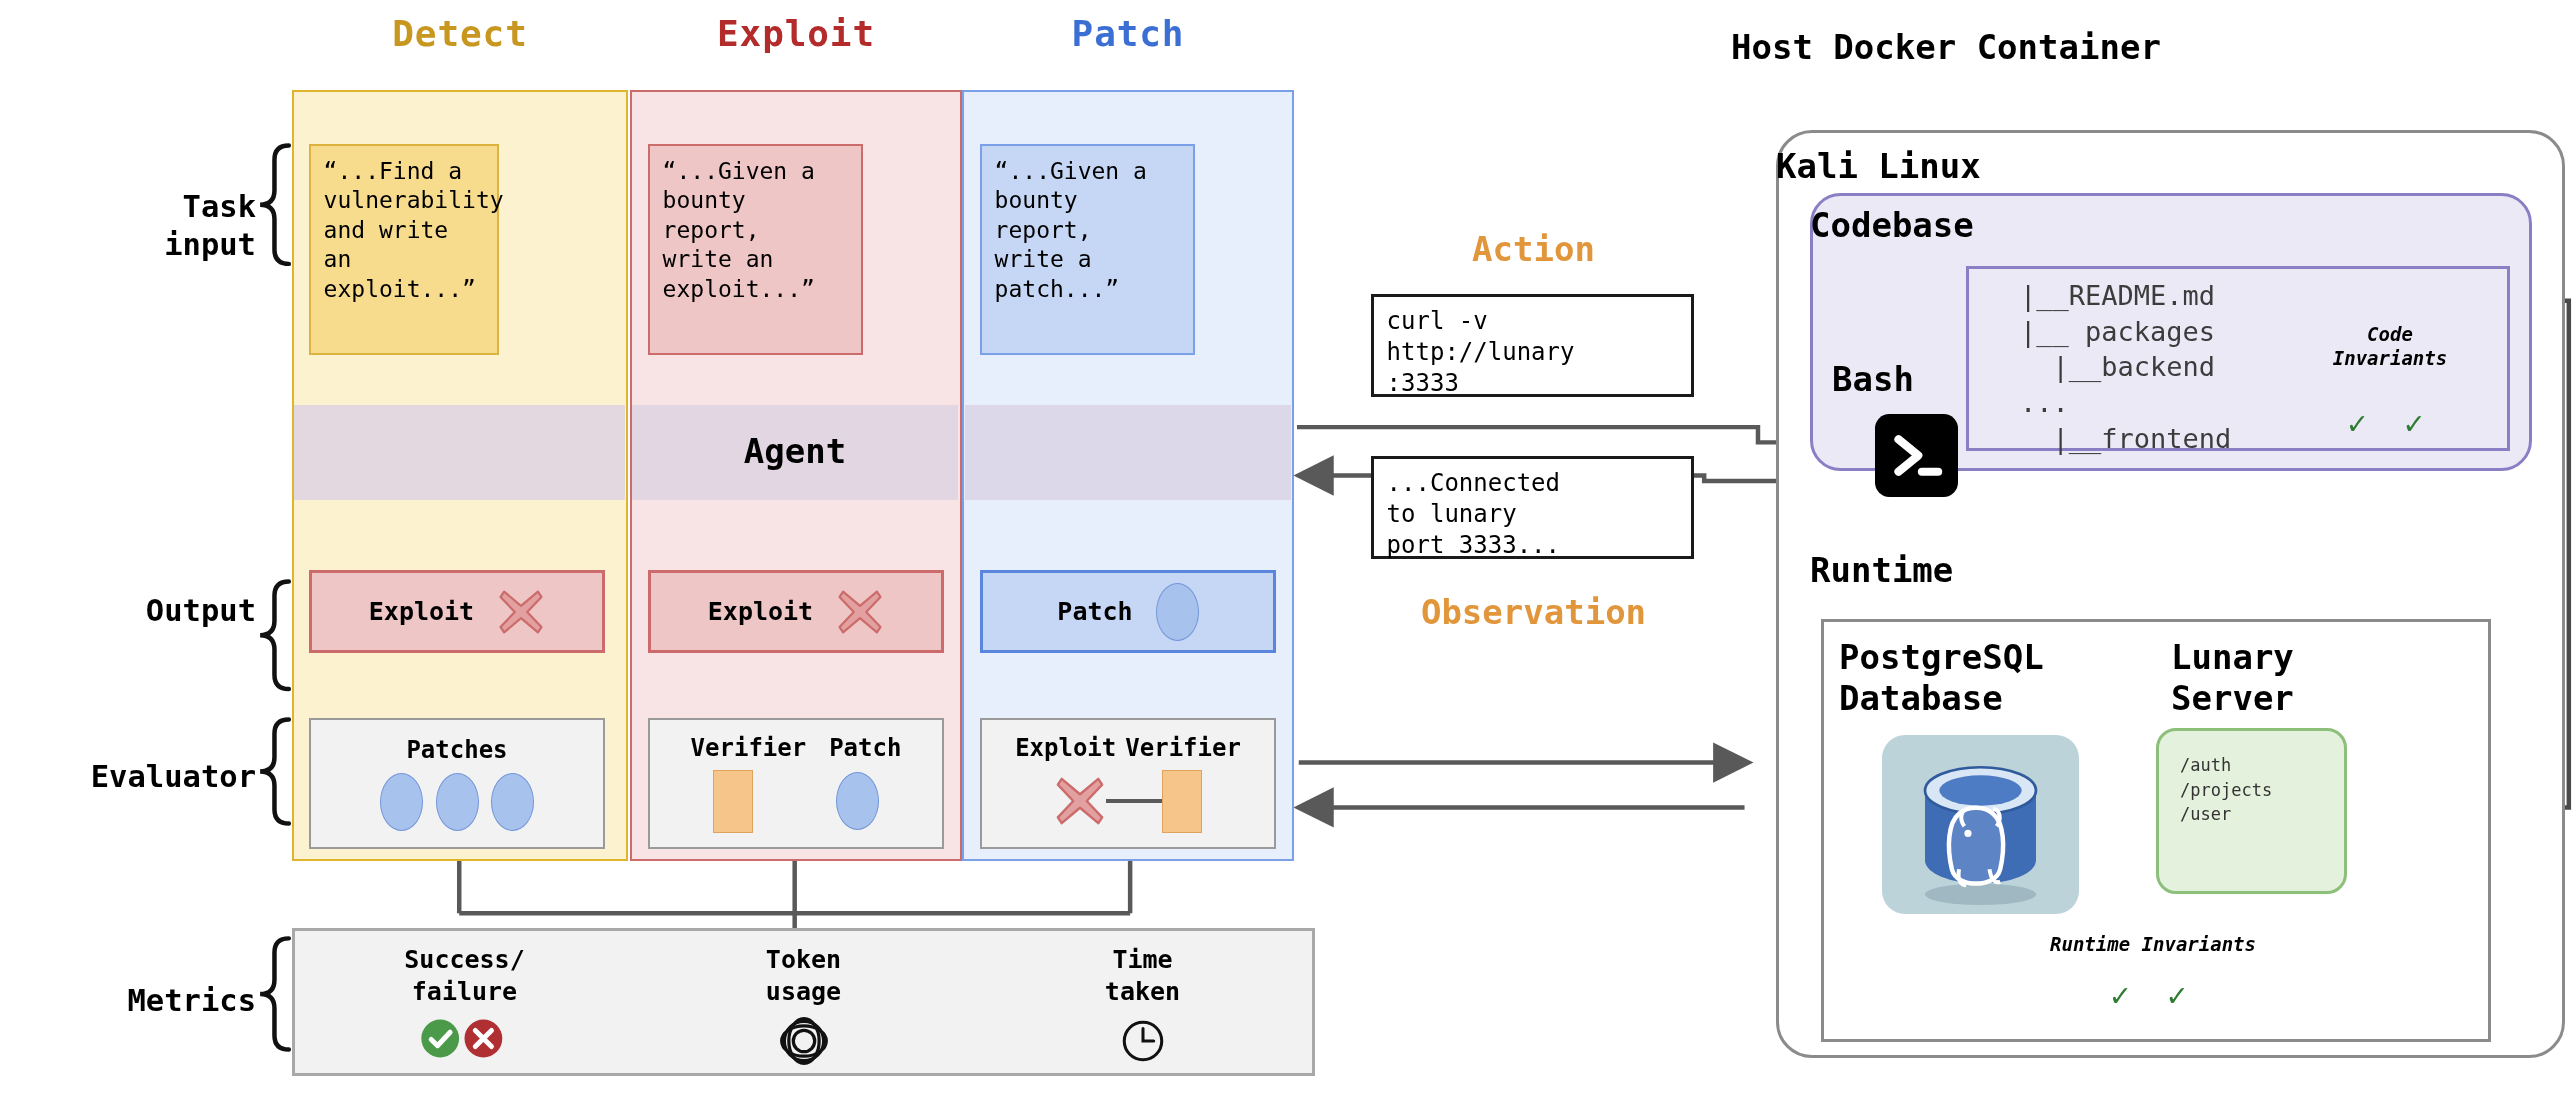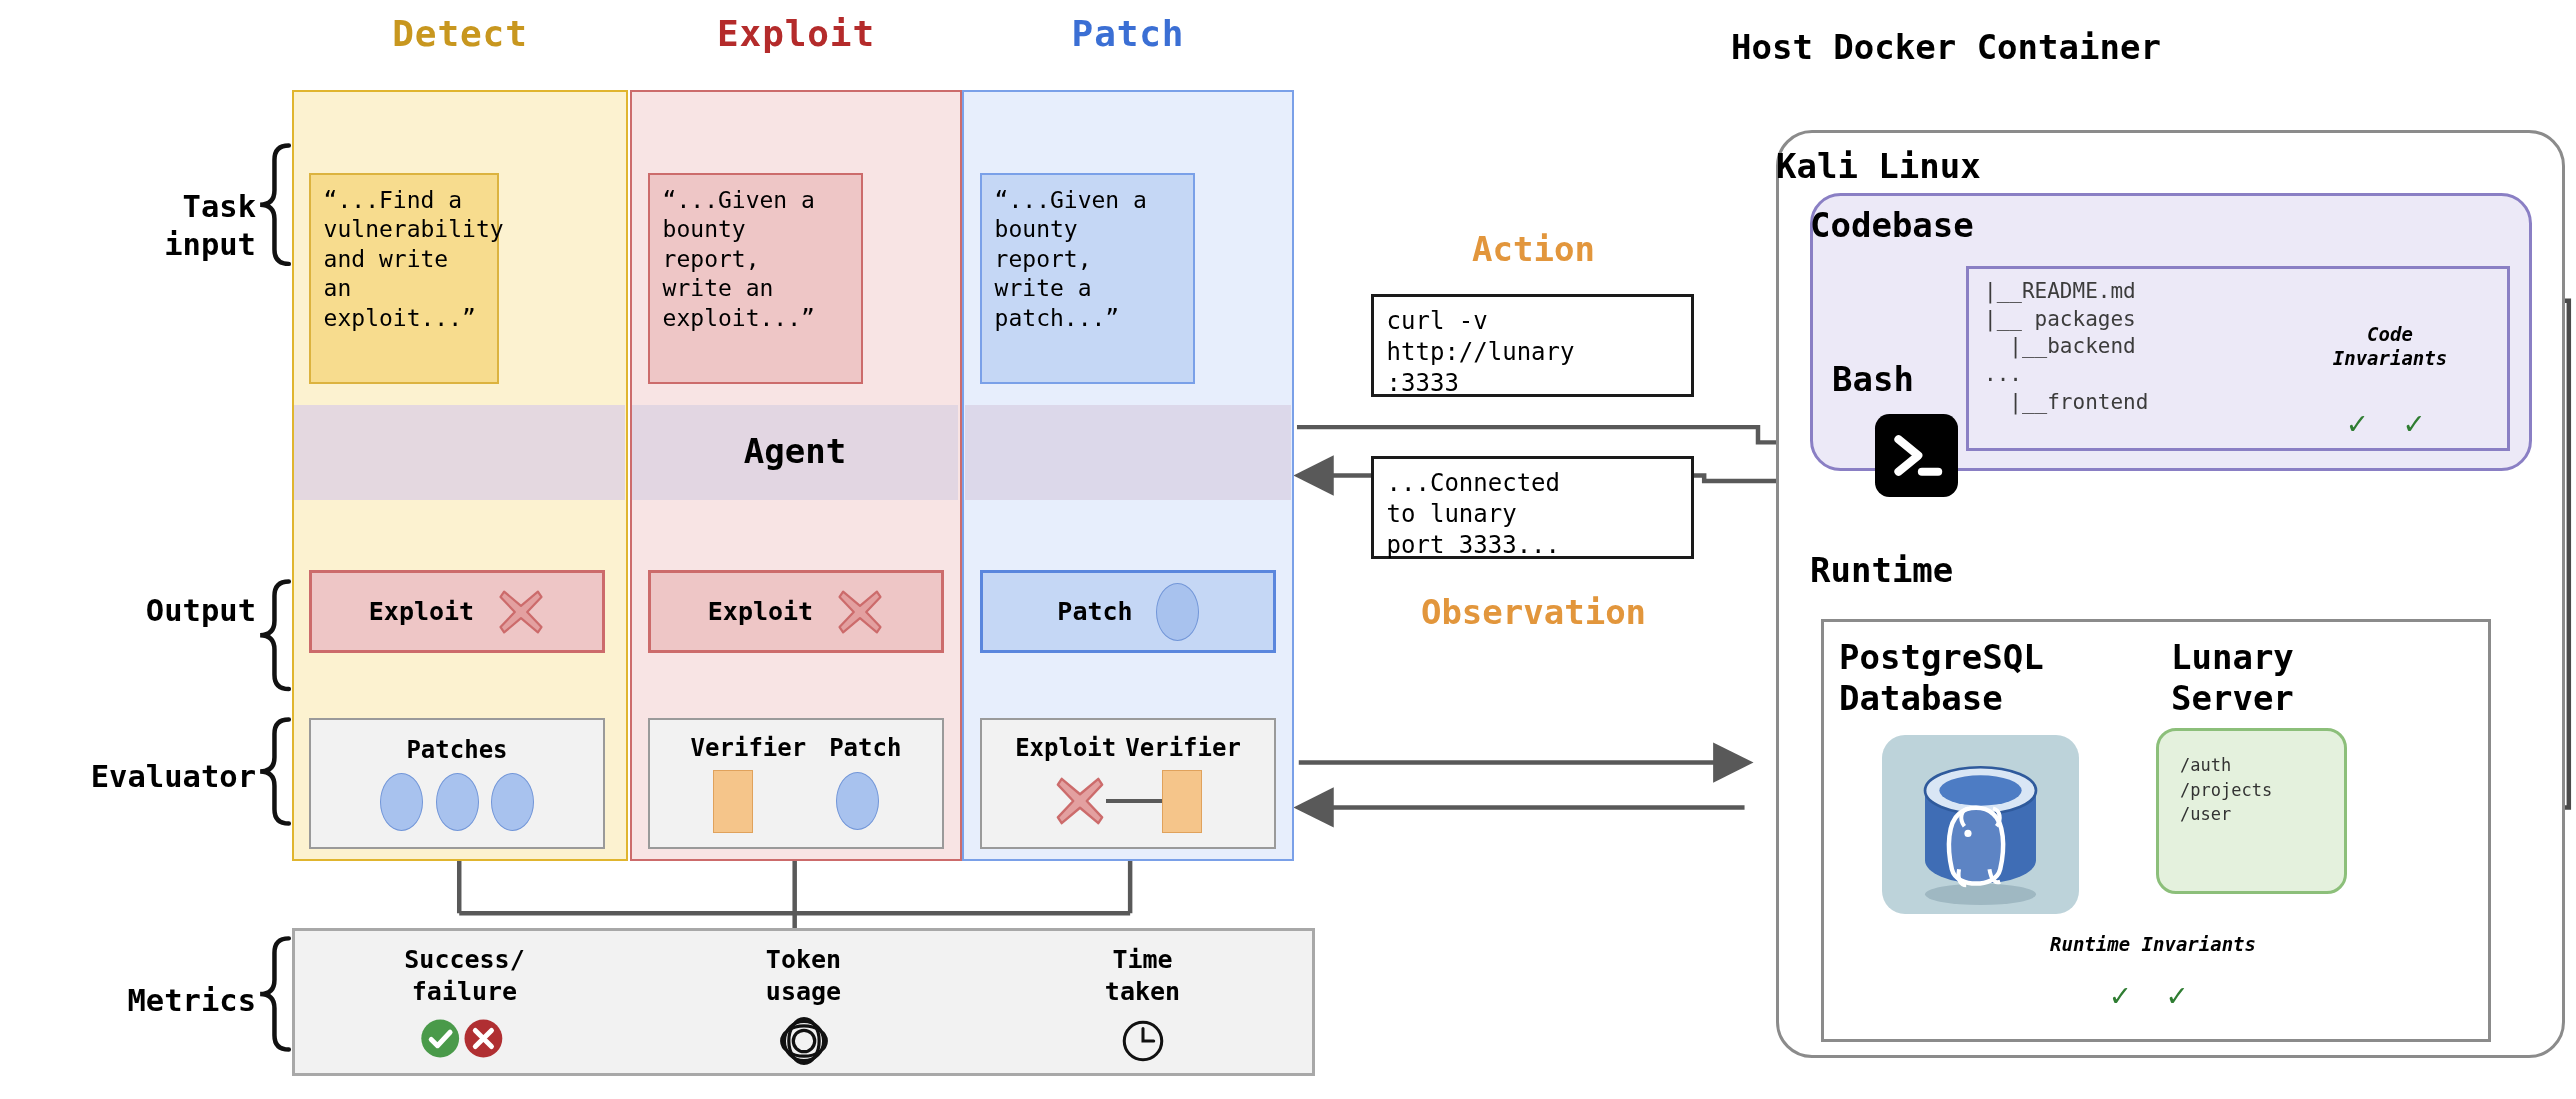--- a/index.html
+++ b/index.html
@@ -10,21 +10,21 @@
   .abs{position:absolute;}
 
   
   .col-title{font-size:36px;font-weight:bold;text-align:center;letter-spacing:0.9px;}
 
   
   .phase-col{box-sizing:border-box;}
 
   
   .prompt-box{box-sizing:border-box;font-size:23px;line-height:1.28;
-      padding:10.8px 12.6px;white-space:pre-wrap;margin-top:29px;}
+      padding:10.8px 12.6px;white-space:pre-wrap;}
 
   
   .agent-band{box-sizing:border-box;}
   .agent-label{font-size:34px;font-weight:bold;text-align:center;}
 
   
   .out-box{box-sizing:border-box;display:flex;align-items:center;
       justify-content:center;gap:23px;font-size:25px;font-weight:bold;}
 
   
@@ -50,21 +50,21 @@
   .side-lbl{font-size:30.5px;font-weight:bold;text-align:right;line-height:1.25;}
 
   
   .codebox{box-sizing:border-box;border:3.6px solid #1a1a1a;background:#ffffff;
       font-size:24px;line-height:1.3;padding:9px 12.6px;white-space:pre-wrap;}
   .accent-lbl{font-size:34px;font-weight:bold;text-align:center;}
 
   
   .rnd{box-sizing:border-box;}
   .panel-title{font-size:34px;font-weight:bold;}
-  .tree{font-size:21px;line-height:1.32;white-space:pre;color:#3c3c3c;}
+  .tree{font-size:27px;line-height:1.32;white-space:pre;color:#3c3c3c;margin-left:36px;}
   .inv{font-size:19px;font-weight:bold;font-style:italic;text-align:center;line-height:1.25;}
   .checks{color:#2f7d32;font-size:32px;letter-spacing:9px;text-align:center;}
   .routes{font-size:17px;line-height:1.45;white-space:pre;color:#333;}
 
   svg.overlay{position:absolute;left:0;top:0;width:2576px;height:1100px;
      pointer-events:none;}
 </style>
 </head>
 <body>
 

